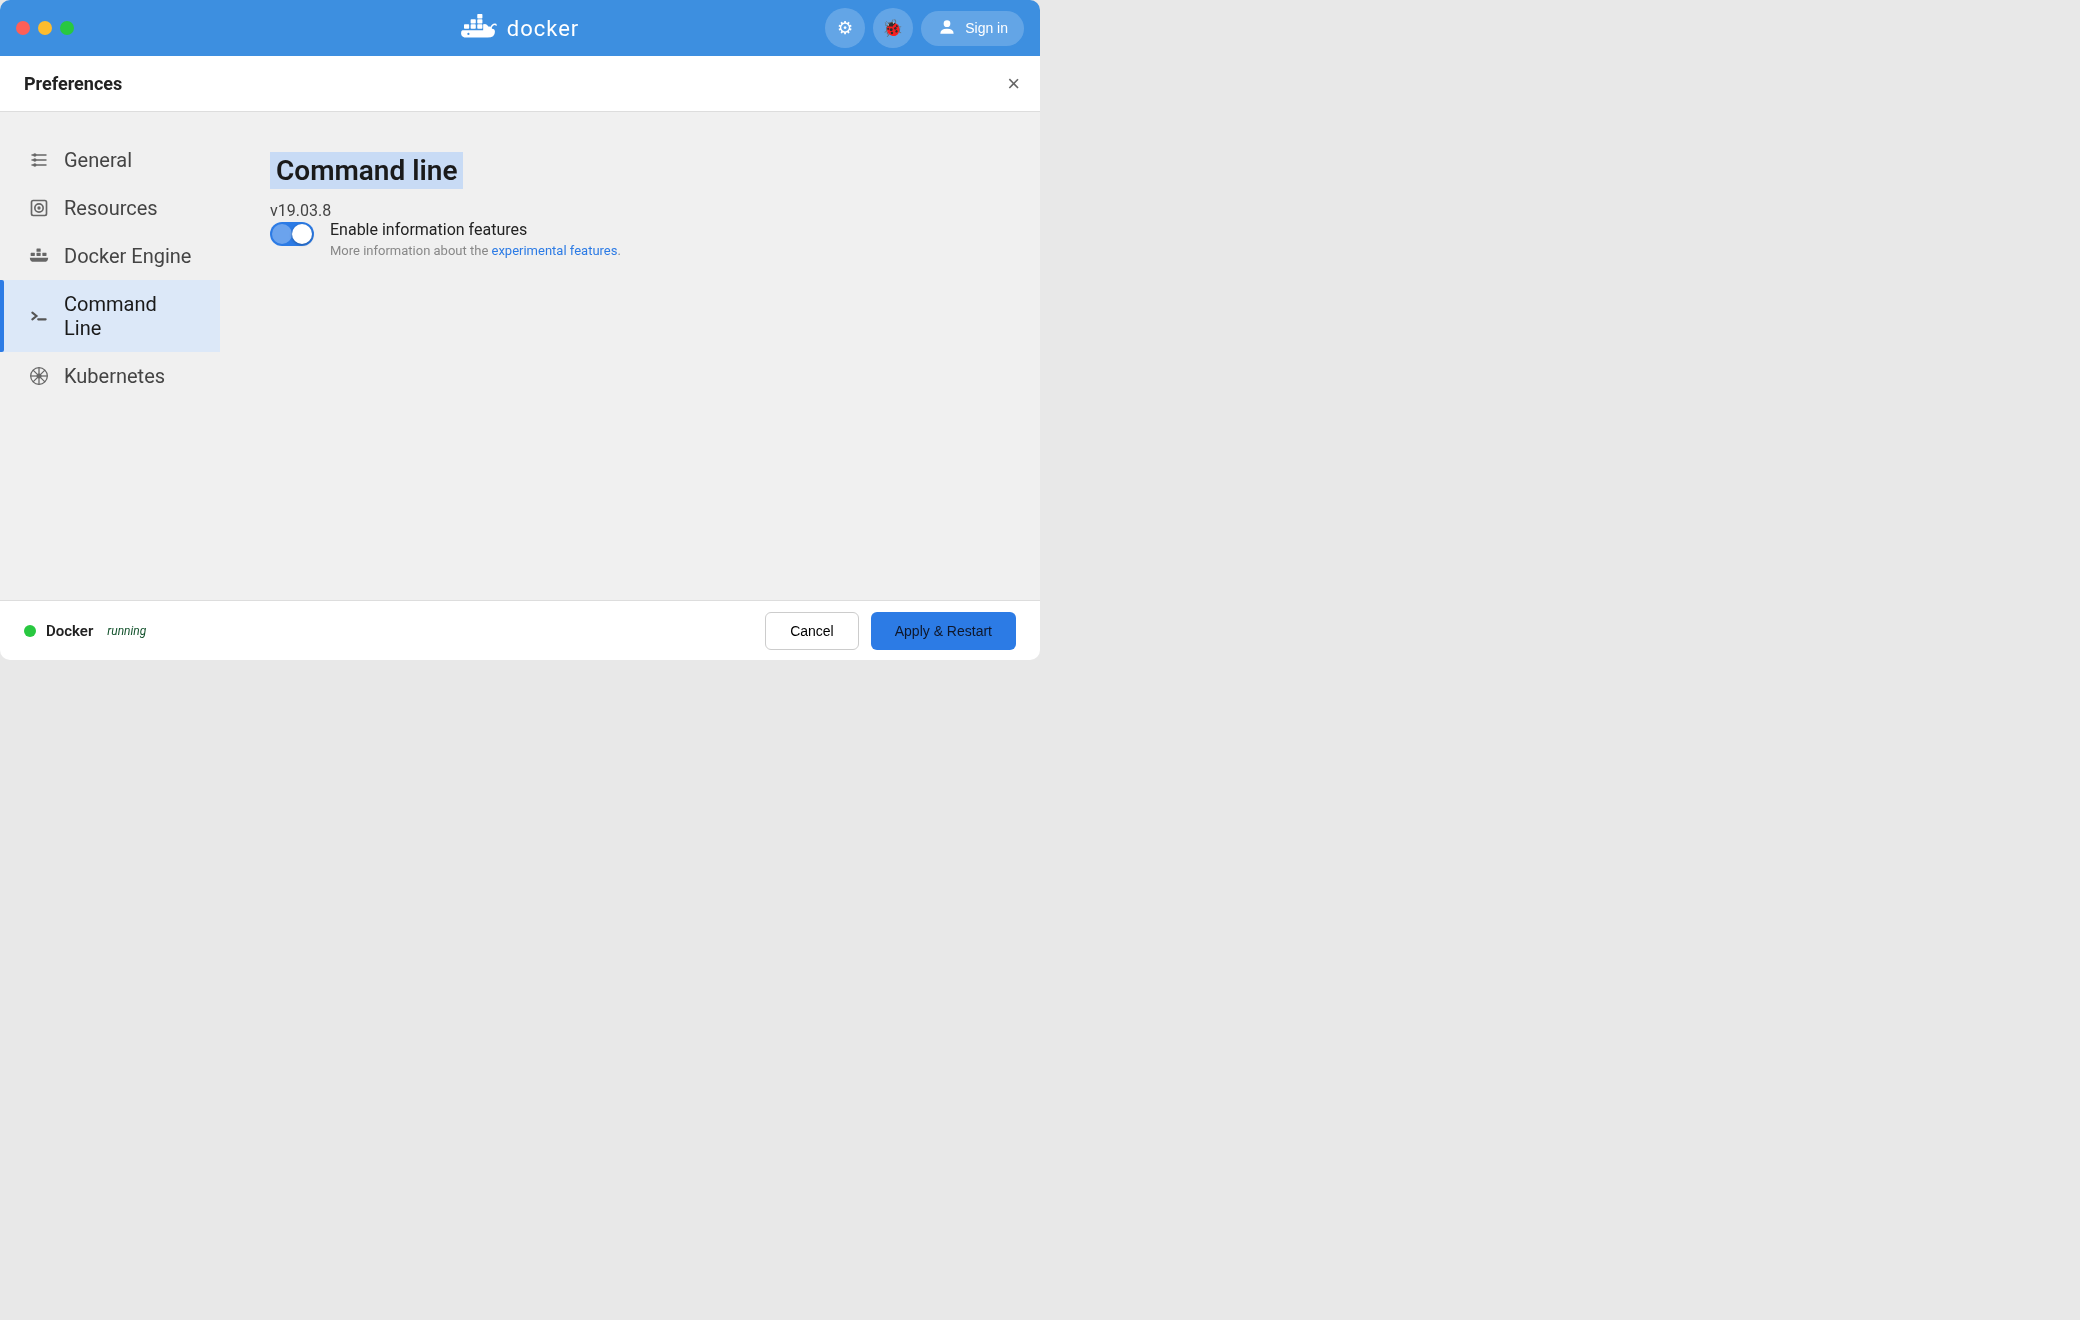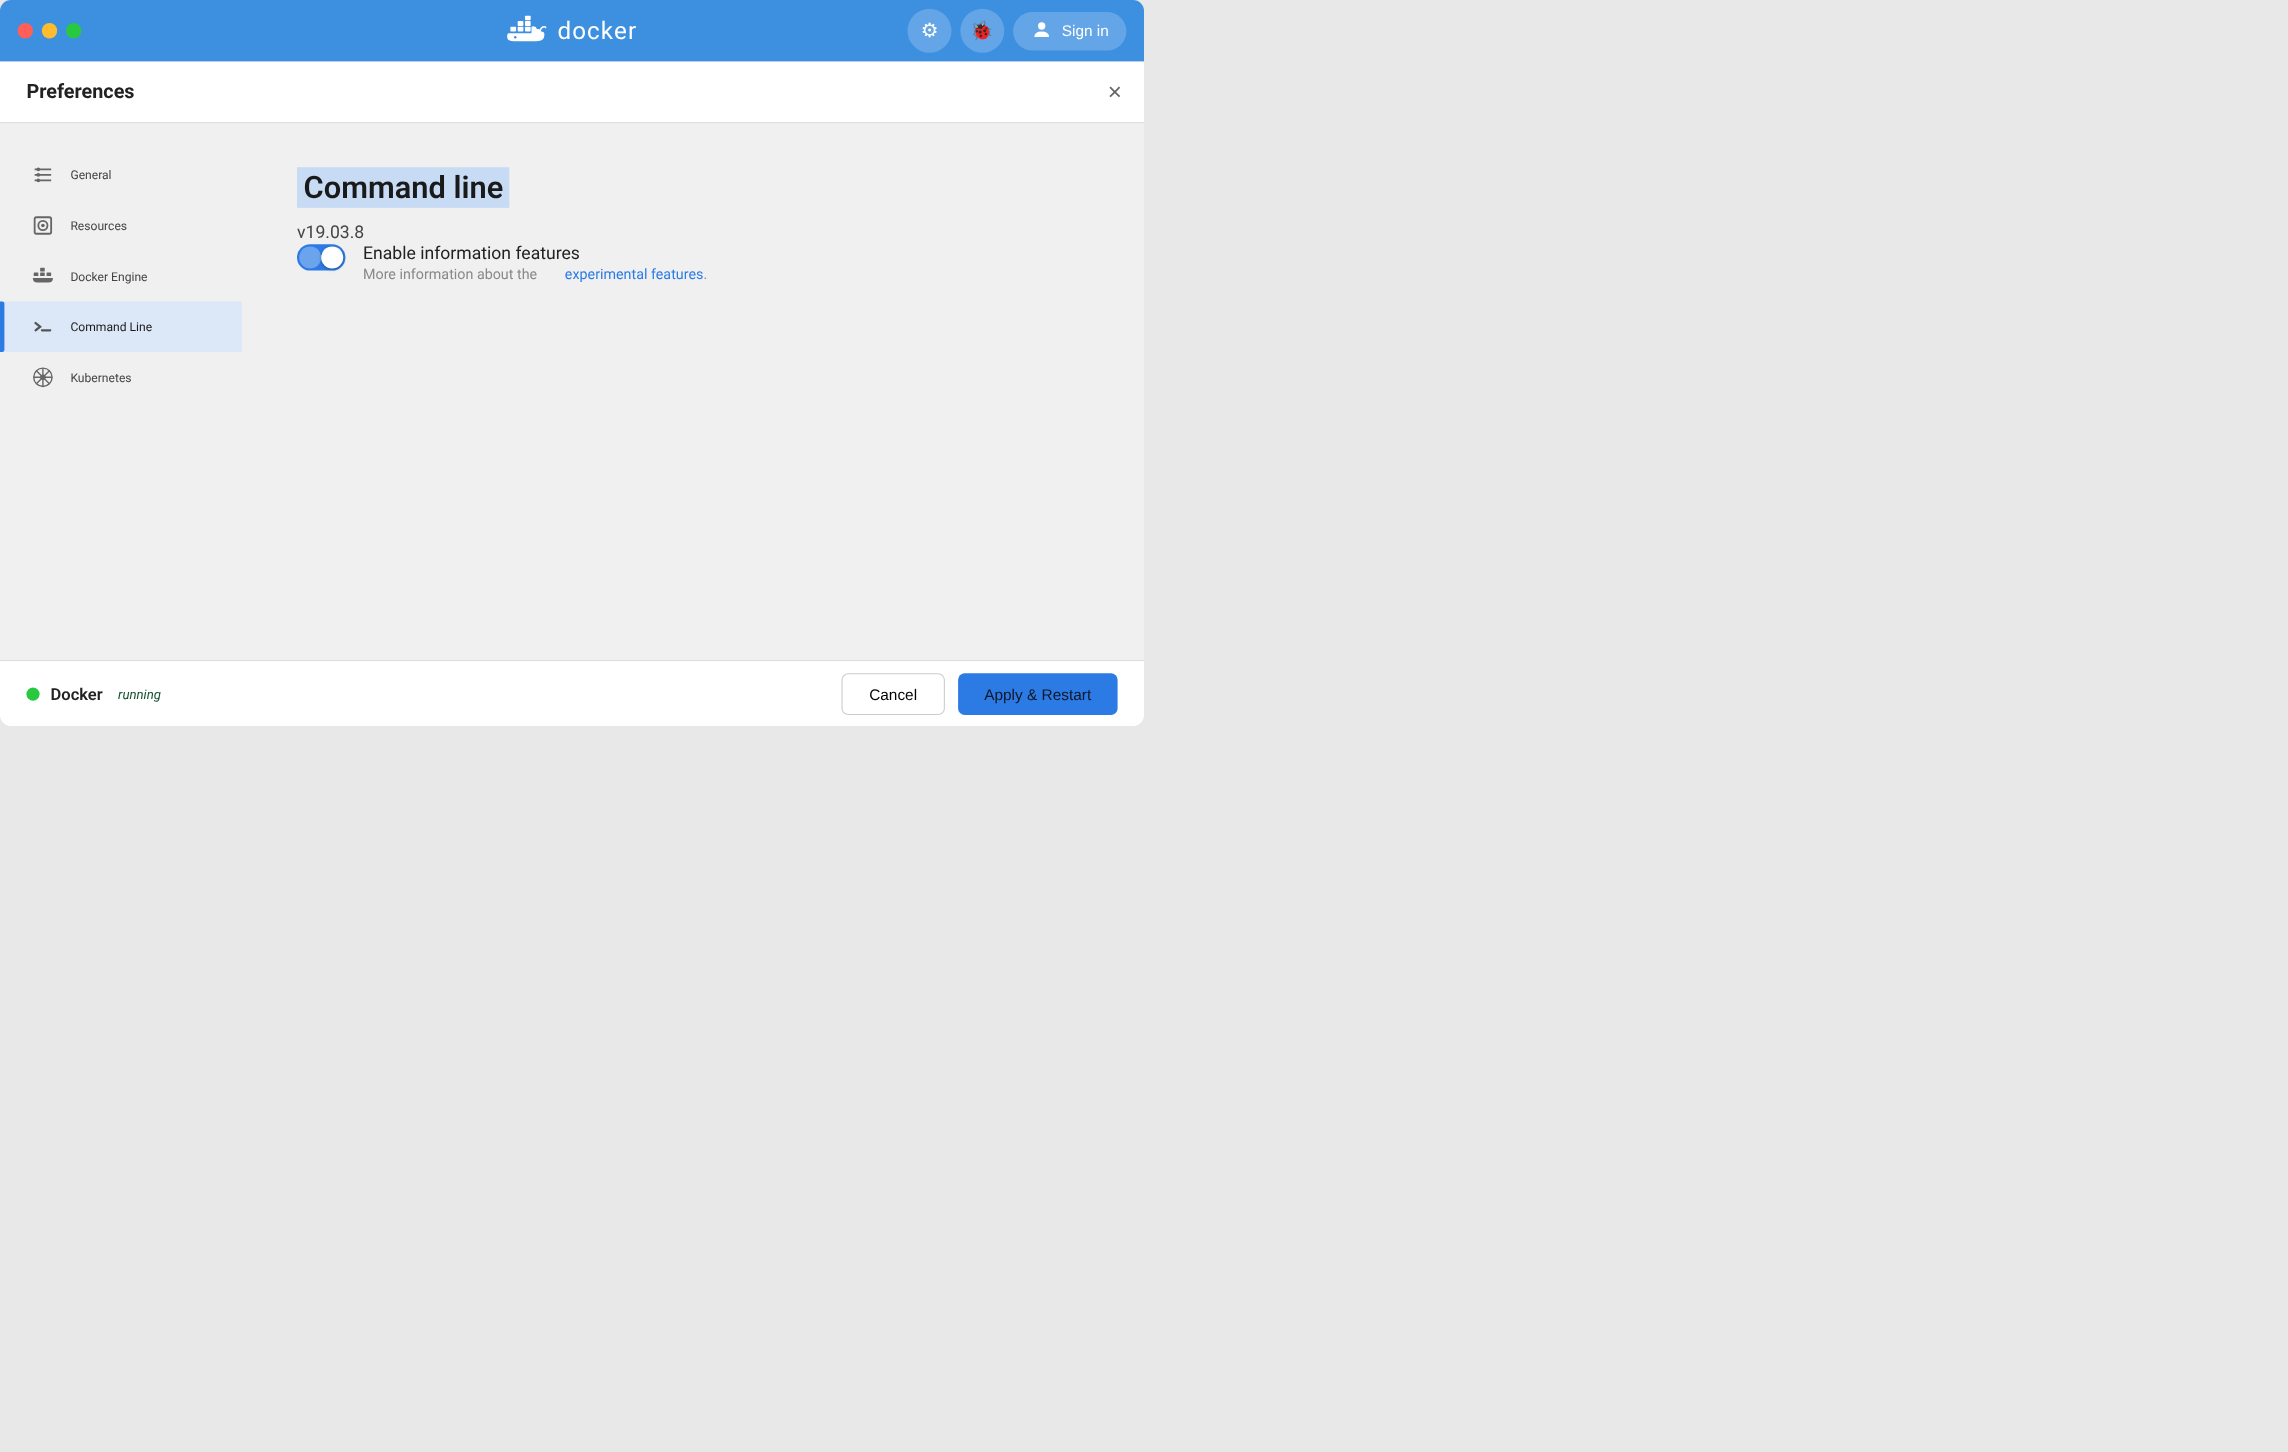--- a/index.html
+++ b/index.html
@@ -136,21 +136,21 @@
       padding: 24px 0;
       flex-shrink: 0;
     }
     .sidebar-item {
       display: flex;
       align-items: center;
       gap: 14px;
       padding: 12px 28px;
       cursor: pointer;
       color: #444;
-      font-size: 11px;
+      font-size: 20px;
       position: relative;
       border-radius: 0;
     }
     .sidebar-item.active {
       background: #dce8f8;
       color: #1a1a1a;
     }
     .sidebar-item.active::before {
       content: '';
       position: absolute;
@@ -243,21 +243,20 @@
       color: #222;
       margin-bottom: 4px;
     }
     .toggle-desc {
       font-size: 13px;
       color: #888;
     }
     .toggle-desc a {
       color: #2c7be5;
       text-decoration: none;
-      margin-left: 22px;
     }
 
     
     .footer {
       background: white;
       height: 60px;
       border-top: 1px solid #ddd;
       display: flex;
       align-items: center;
       padding: 0 24px;

